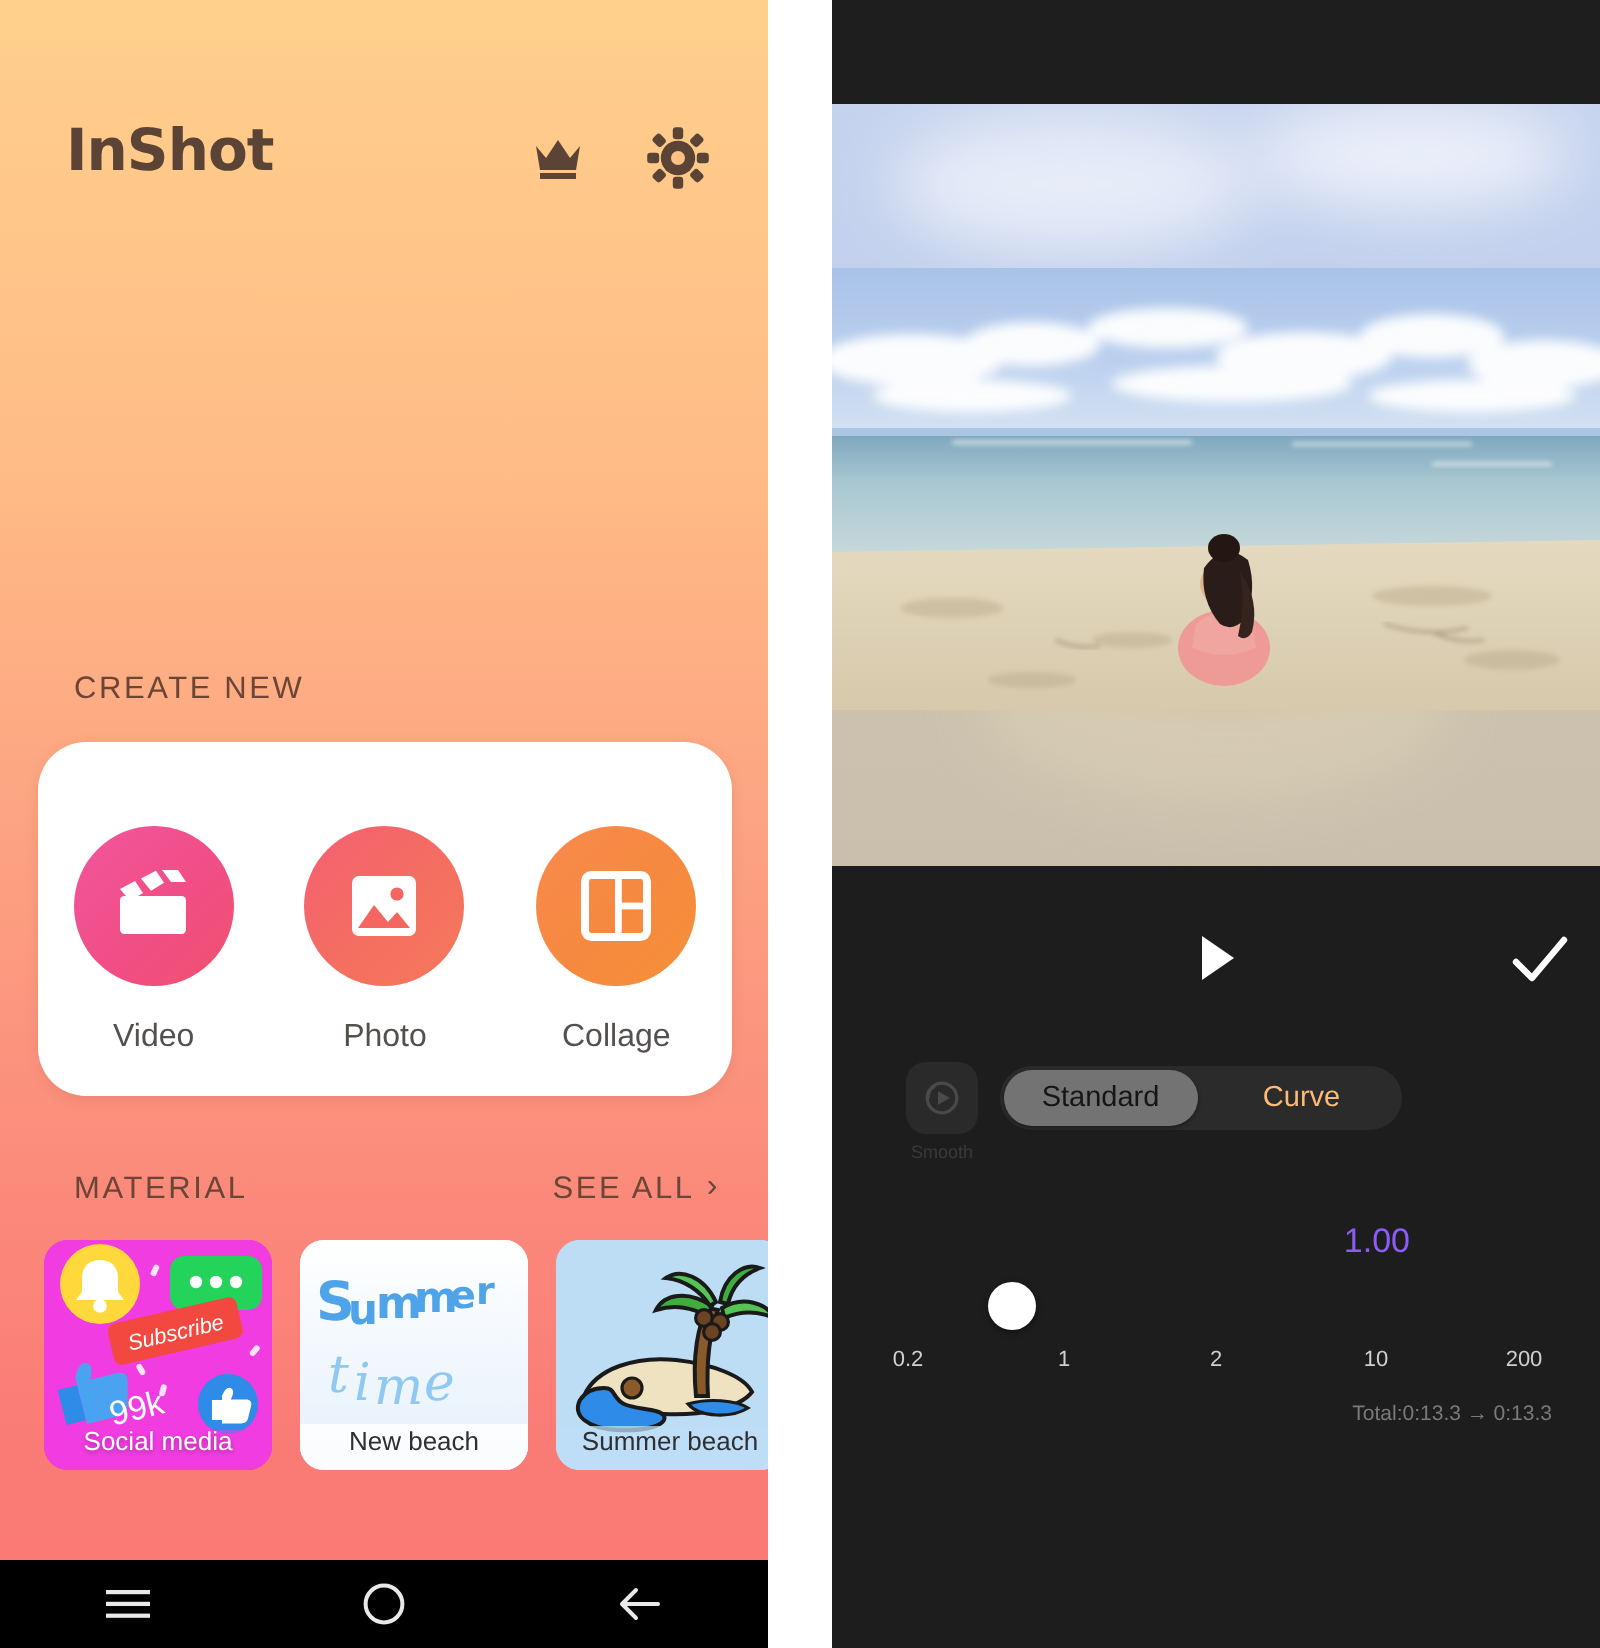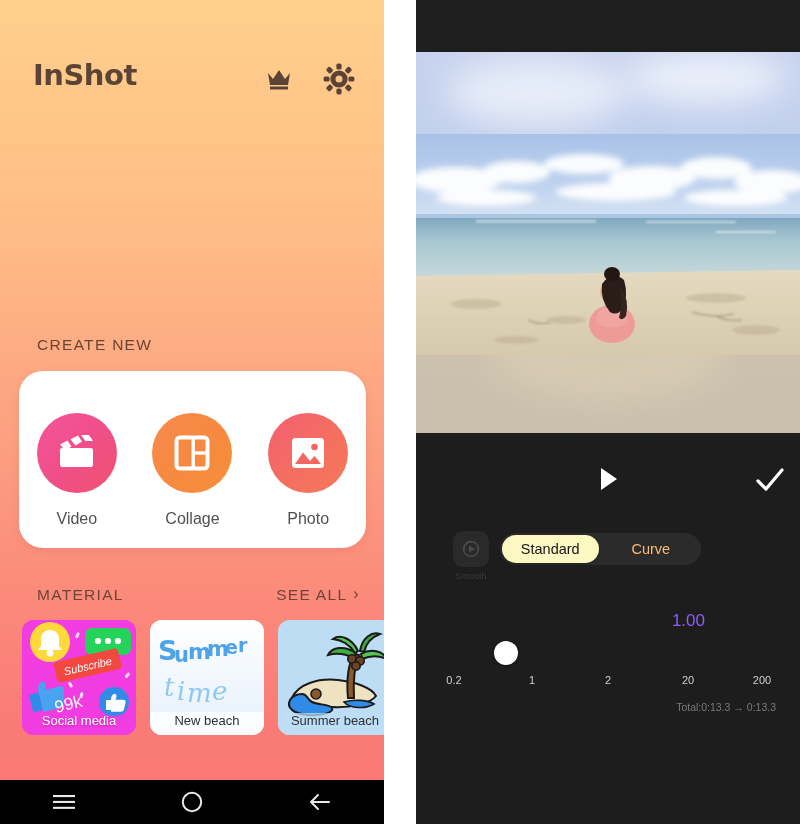--- a/index.html
+++ b/index.html
@@ -50,21 +50,21 @@
   .play-btn{position:absolute;left:176px;top:30px;width:32px;height:32px;}
   .check-btn{position:absolute;left:337px;top:30px;width:34px;height:34px;}
 
   .smooth-btn{position:absolute;left:37px;top:531px;width:36px;height:36px;border-radius:10px;background:#2a2a2a;
     display:flex;align-items:center;justify-content:center;}
   .smooth-cap{position:absolute;left:20px;top:571px;width:70px;text-align:center;font-size:9px;color:#3a3a3a;}
 
   .seg{position:absolute;left:84px;top:533px;width:201px;height:32px;background:#2b2b2b;border-radius:16px;display:flex;align-items:center;}
   .seg-item{flex:1;height:28px;margin:2px;border-radius:14px;display:flex;align-items:center;justify-content:center;
     font-size:14.5px;color:#fdba74;}
-  .seg-item.active{background:#fef9c3;color:#151515;box-shadow:0 1px 2px rgba(0,0,0,.35);}
+  .seg-item.active{background:#737373;color:#151515;box-shadow:0 1px 2px rgba(0,0,0,.35);}
 
   .speed-val{position:absolute;left:0;top:611px;width:384px;text-align:right;font-size:17px;color:#8b5cf6;
     transform:translateX(-95px);}
   .slider{position:absolute;left:26px;top:640px;width:332px;height:26px;border-radius:13px;
     background:linear-gradient(90deg,#FBC383 0%,#F7A košt 0%,#F7A45C 33%,#F08A38 62%,#E8701A 88%,#E2660F 100%);}
   .thumb{position:absolute;left:78px;top:641px;width:24px;height:24px;border-radius:50%;background:#fff;
     box-shadow:0 1px 3px rgba(0,0,0,.45);}
   .ticks{position:absolute;left:26px;top:674px;width:332px;height:16px;}
   .tick{position:absolute;font-size:11px;color:#cfcfcf;transform:translateX(-50%);}
   .total{position:absolute;right:24px;top:701px;font-size:10.5px;color:#7a7a7a;}
@@ -124,39 +124,39 @@
               <path d="M24 0 L32 0 L36 6 L28.5 6 Z"></path>
               <rect x="3" y="13" width="33" height="19" rx="2.2"></rect>
             </g>
             <rect x="6" y="16" width="27" height="13" fill="#F2539A" opacity="0"></rect>
           </svg>
         </div>
         <div class="cap">Video</div>
       </div>
 
       <div class="create-item">
+        <div class="circ ci-photo">
+          <svg width="38" height="36" viewBox="0 0 38 36">
+            <rect x="3" y="3" width="32" height="30" rx="3.5" fill="#fff"></rect>
+            <circle cx="25.5" cy="12" r="3.3" fill="#F4665F"></circle>
+            <path d="M6 29 L14 17.5 L21 26 L25.5 21 L32 29 Z" fill="#F4665F"></path>
+          </svg>
+        </div>
+        <div class="cap">Photo</div>
+      </div>
+
+      <div class="create-item">
         <div class="circ ci-collage">
           <svg width="36" height="36" viewBox="0 0 36 36">
             <rect x="2.5" y="2.5" width="31" height="31" rx="3.2" fill="none" stroke="#fff" stroke-width="4"></rect>
             <rect x="17.5" y="4" width="3.4" height="28" fill="#fff"></rect>
             <rect x="19" y="16.3" width="15" height="3.4" fill="#fff"></rect>
           </svg>
         </div>
         <div class="cap">Collage</div>
-      </div>
-
-      <div class="create-item">
-        <div class="circ ci-photo">
-          <svg width="38" height="36" viewBox="0 0 38 36">
-            <rect x="3" y="3" width="32" height="30" rx="3.5" fill="#fff"></rect>
-            <circle cx="25.5" cy="12" r="3.3" fill="#F4665F"></circle>
-            <path d="M6 29 L14 17.5 L21 26 L25.5 21 L32 29 Z" fill="#F4665F"></path>
-          </svg>
-        </div>
-        <div class="cap">Photo</div>
       </div>
     </div>
 
     <div class="sect-label" id="material-label">MATERIAL</div>
 
     <div id="see-all">
       <span>SEE ALL</span>
       <span class="chev">›</span>
     </div>
 
@@ -399,20 +399,20 @@
 
     <div class="speed-val">1.00</div>
 
     <div class="slider"></div>
     <div class="thumb"></div>
 
     <div class="ticks">
       <div class="tick" style="left:12px">0.2</div>
       <div class="tick" style="left:90px">1</div>
       <div class="tick" style="left:166px">2</div>
-      <div class="tick" style="left:246px">20</div>
+      <div class="tick" style="left:246px">10</div>
       <div class="tick" style="left:320px">200</div>
     </div>
 
     <div class="total">Total:0:13.3 → 0:13.3</div>
 
   </div>
 </div>
 
 </body></html>

